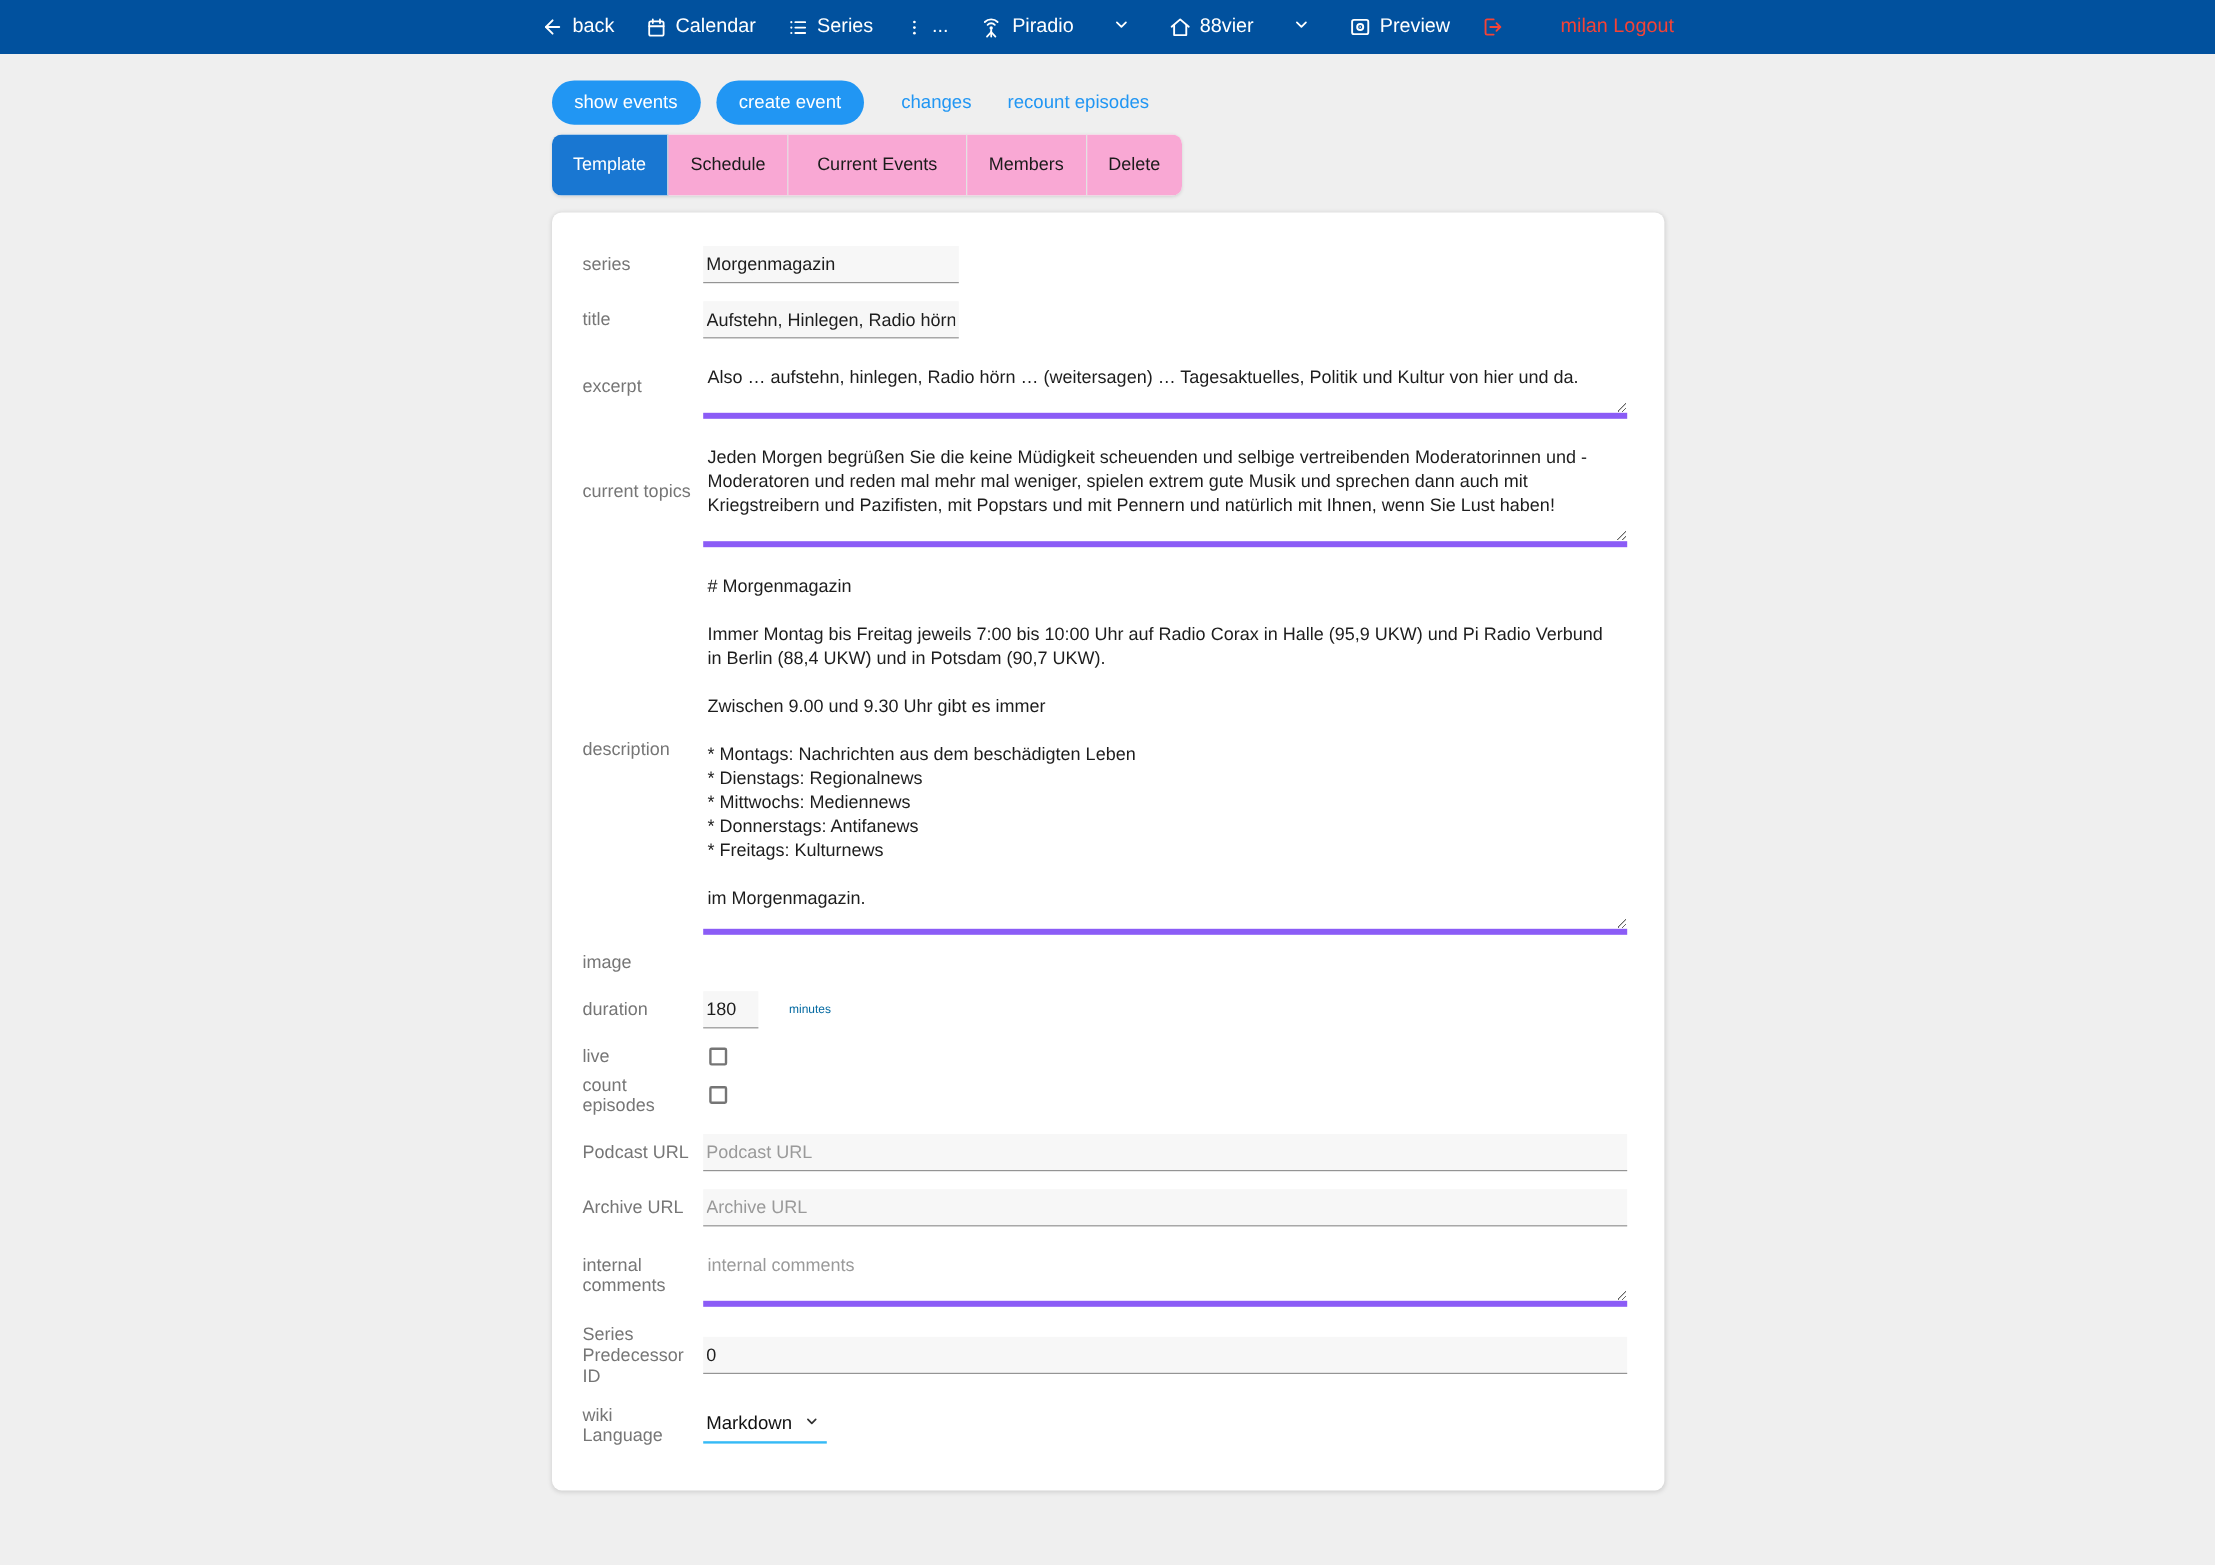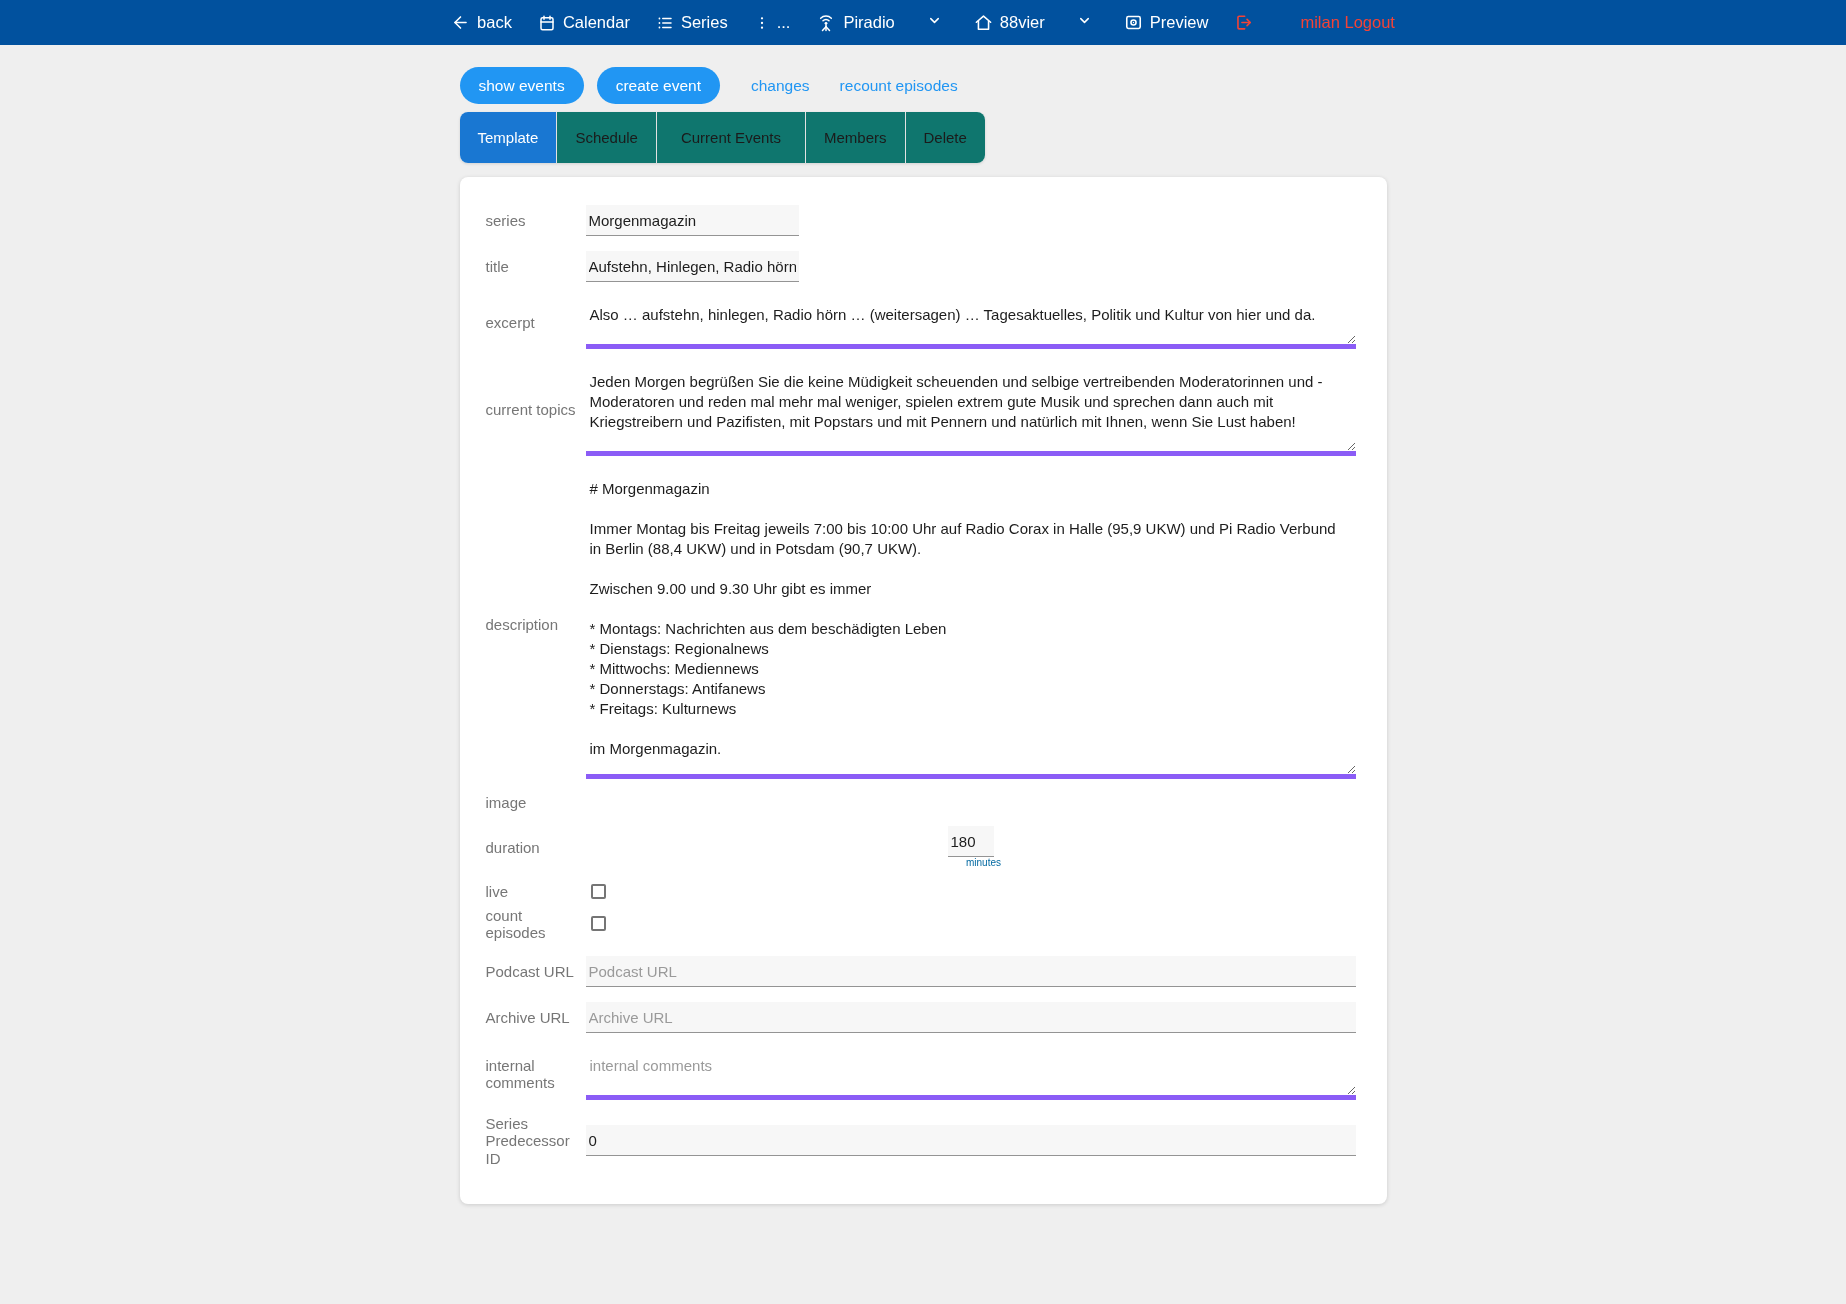--- a/index.html
+++ b/index.html
@@ -36,21 +36,21 @@
   .action-link { color: #2196f3; text-decoration: none; font-size: 15.5px; margin-left: 18px; cursor: pointer; }
   .action-link + .action-link { margin-left: 30px; }
   
   .tabs {
     margin-top: 8px; display: inline-flex; background: #fff;
     border-radius: 8px; overflow: hidden;
     box-shadow: 0 1px 3px rgba(0,0,0,.12);
   }
   .tab {
     padding: 17px 18px; font-size: 15px; color: #1b1b1b; cursor: pointer;
-    border-right: 1px solid #e2e2e2; background: #0f766e; white-space: nowrap;
+    border-right: 1px solid #e2e2e2; background: #f9a8d4; white-space: nowrap;
   }
   .tab:last-child { border-right: none; }
   .tab.active { background: #1977d2; color: #fff; }
   .tab-current-events { padding: 17px 24px; }
   
   .card {
     margin-top: 14px; background: #fff; border-radius: 8px;
     box-shadow: 0 1px 4px rgba(0,0,0,.15);
     padding: 28px 31px 22px 26px;
   }
@@ -277,21 +277,21 @@
 im Morgenmagazin.</textarea>
       </div>
     </div>
 
     <div class="form-row">
       <div class="form-label">image</div>
     </div>
 
     <div class="form-row">
       <div class="form-label">duration</div>
-      <div class="form-control" style="display:flex; align-items:center;flex-direction:column;">
+      <div class="form-control" style="display:flex; align-items:center;">
         <input class="mat-input input-tiny" type="text" value="180" style="">
         <span class="unit-label">minutes</span>
       </div>
     </div>
 
     <div class="form-row tight">
       <div class="form-label">live</div>
       <div class="form-control">
         <input class="checkbox" type="checkbox" style="">
       </div>
@@ -325,18 +325,31 @@
       </div>
     </div>
 
     <div class="form-row">
       <div class="form-label">Series Predecessor ID</div>
       <div class="form-control">
         <input class="mat-input input-full" type="text" value="0" style="">
       </div>
     </div>
 
+    <div class="form-row">
+      <div class="form-label">wiki Language</div>
+      <div class="form-control">
+        <div class="select-box">
+          <span>Markdown</span>
+          <span>
+            <svg width="13" height="13" viewBox="0 0 24 24" fill="none" stroke="#333" stroke-width="2.6" stroke-linecap="round" stroke-linejoin="round">
+                <path d="M6 9l6 6 6-6"></path>
+              </svg>
+          </span>
+        </div>
+      </div>
+    </div>
 
   </div>
 
   
 
 </div>
 
 </body></html>

